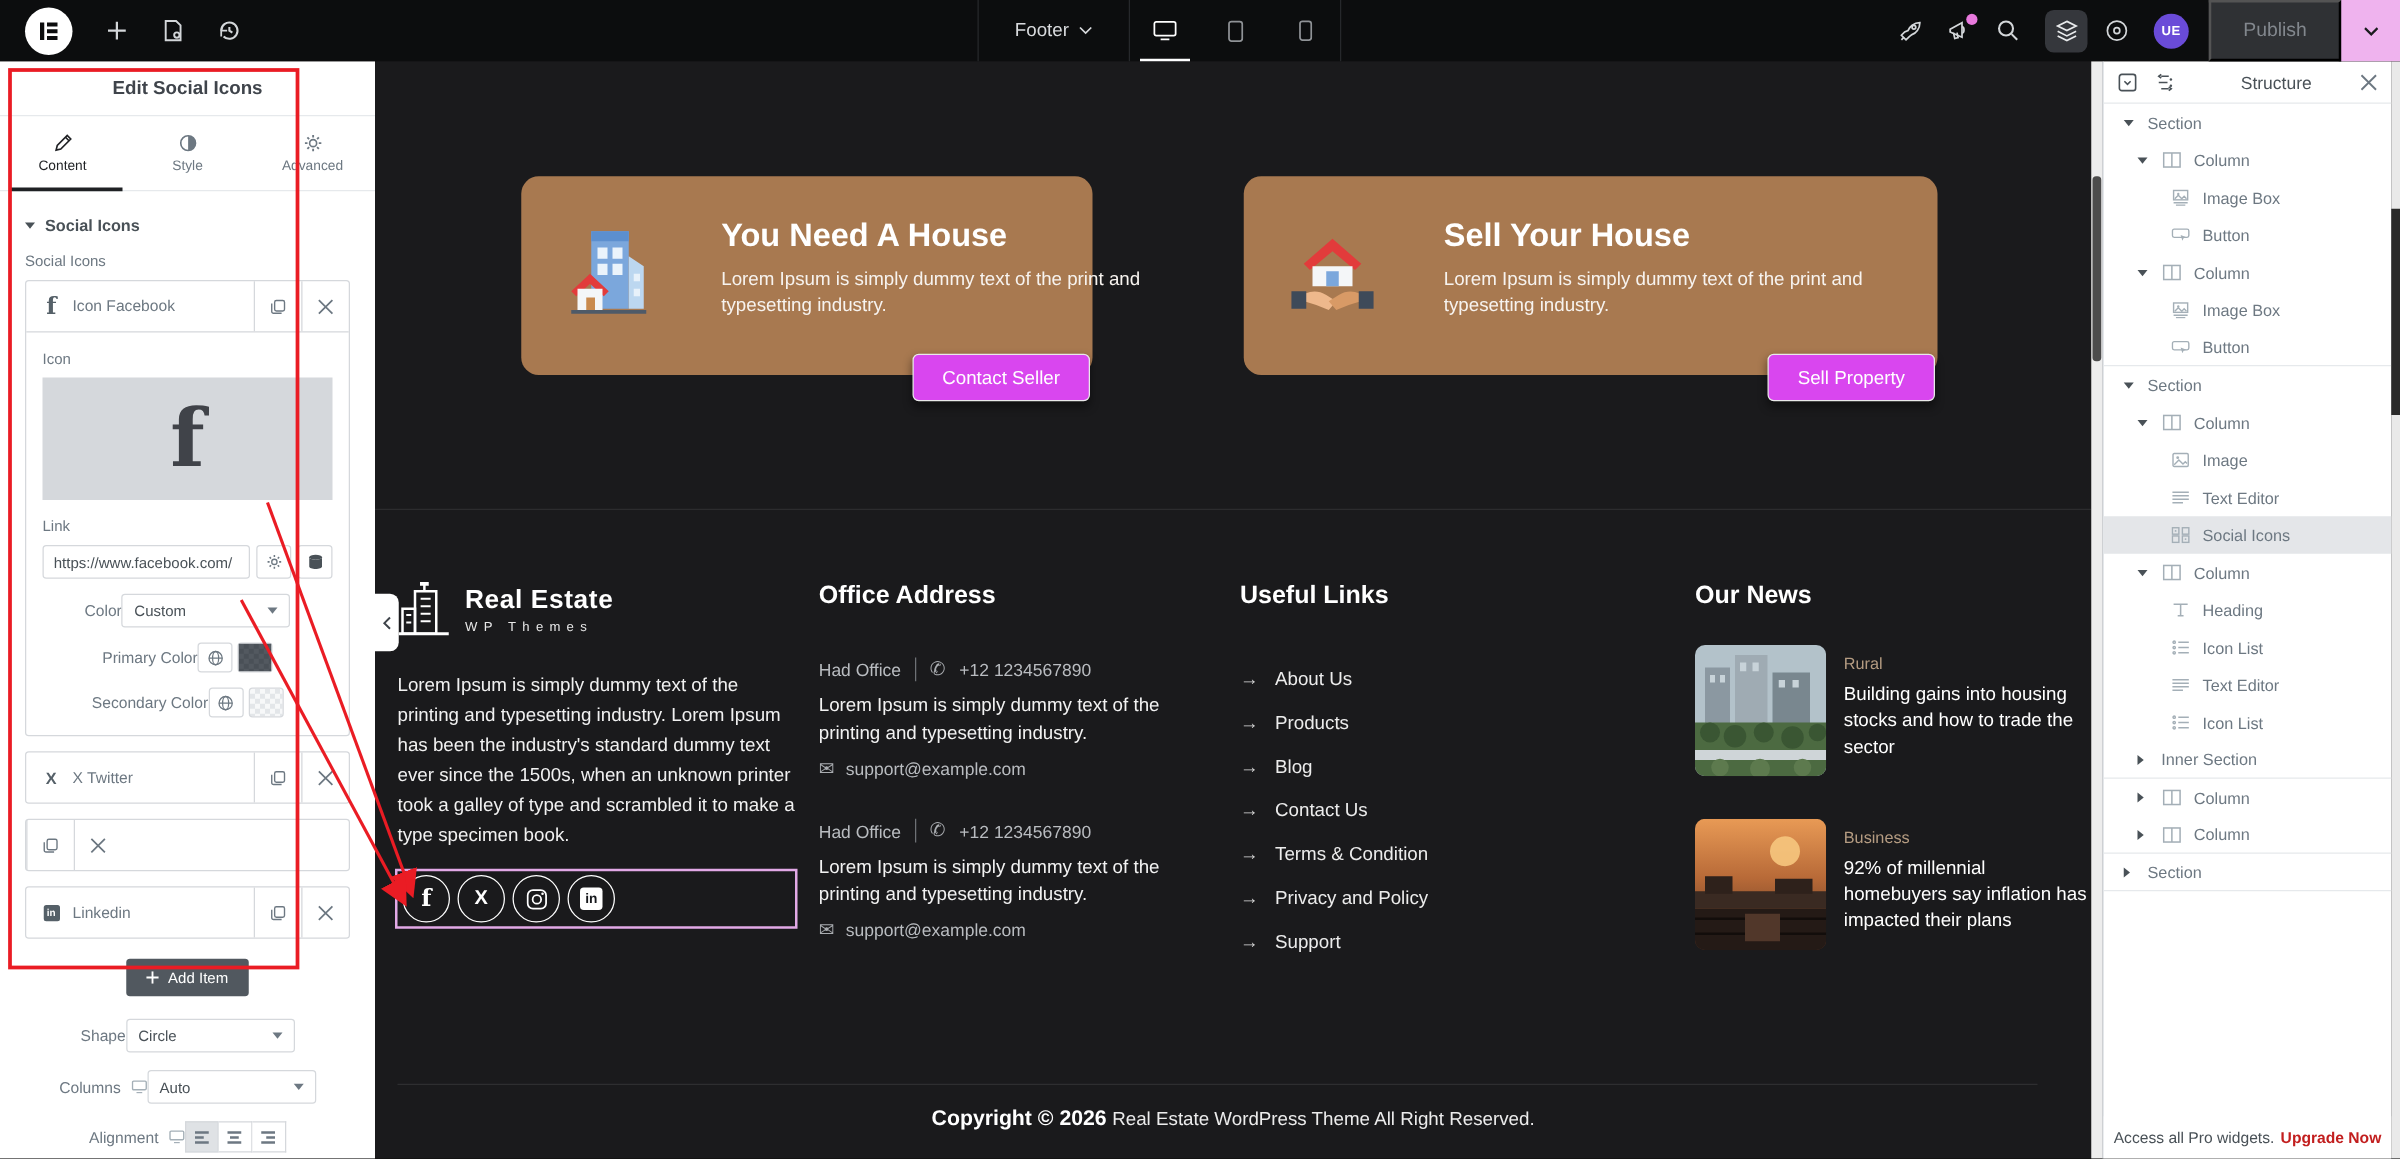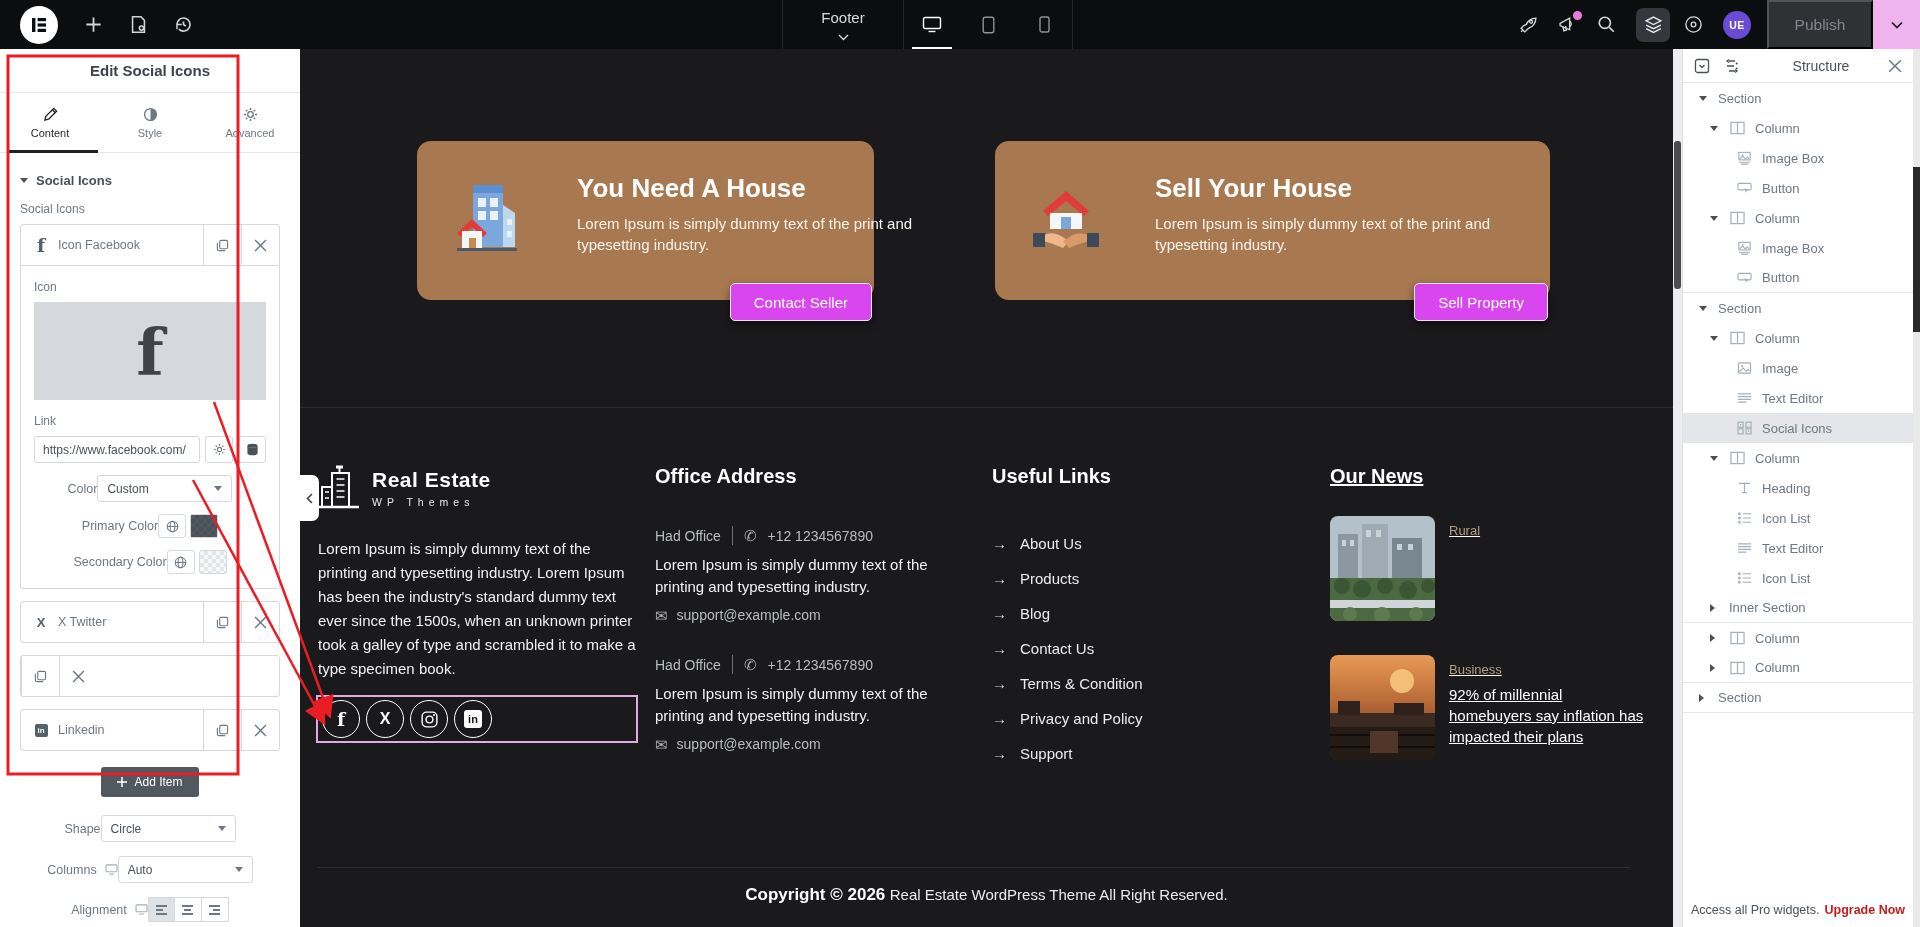--- a/index.html
+++ b/index.html
@@ -8,21 +8,21 @@
   #stage { position:relative; width:1920px; height:927px; background:#19191b; overflow:hidden; }
 
   
   .topbar { position:absolute; top:0; left:0; width:100%; height:49px; background:#0c0d0e; z-index:30; }
   .tb-left { position:absolute; left:0; top:0; height:49px; display:flex; align-items:center; gap:26px; padding-left:20px; }
   .e-logo { width:38px; height:38px; border-radius:50%; background:#ffffff; display:flex; align-items:center; justify-content:center; }
   .tb-ic { width:19px; height:19px; color:#d3d6d9; display:flex; align-items:center; justify-content:center; }
   .tb-ic svg { width:100%; height:100%; }
   .tb-center { position:absolute; left:782px; top:0; height:49px; display:flex; align-items:center; }
   .tb-sep { width:1px; height:49px; background:#26282b; }
-  .doc-switch { width:120px; display:flex; align-items:center; justify-content:center; gap:8px; color:#d8dadd; font-size:15px;flex-direction:column; }
+  .doc-switch { width:120px; display:flex; align-items:center; justify-content:center; gap:8px; color:#d8dadd; font-size:15px; }
   .dev-group { width:168px; display:flex; align-items:center; justify-content:space-around; height:100%; }
   .dev { position:relative; height:100%; display:flex; align-items:center; color:#8f9296; width:48px; justify-content:center; }
   .dev.active { color:#ffffff; }
   .dev.active::after { content:""; position:absolute; bottom:0; left:4px; right:4px; height:2px; background:#ffffff; }
   .tb-right { position:absolute; right:0; top:0; height:49px; display:flex; align-items:center; }
   .tb-right .tb-ic { margin-right:20px; position:relative; }
   .ic-box { width:34px; height:34px; background:#35373c; border-radius:7px; display:flex; align-items:center; justify-content:center; margin-right:14px; }
   .ic-box .tb-ic { margin-right:0; }
   .notif-dot { position:absolute; top:-4px; right:-5px; width:9px; height:9px; border-radius:50%; background:#e879dd; }
   .avatar { width:28px; height:28px; border-radius:50%; background:#6a4bd8; color:#fff; font-size:10.5px; font-weight:bold; display:flex; align-items:center; justify-content:center; letter-spacing:.5px; margin-right:16px; }
@@ -85,21 +85,21 @@
   .collapse-tab { position:absolute; left:0; top:426px; width:19px; height:46px; background:#ffffff; border-radius:0 7px 7px 0; display:flex; align-items:center; justify-content:center; color:#3f444b; z-index:6; }
   .promo-card { position:absolute; top:92px; height:159px; background:#a87950; border-radius:14px; }
   .card-1 { left:117px; width:457px; } .card-2 { left:695px; width:555px; }
   .card-icon { position:absolute; left:38px; top:40px; width:66px; height:80px; }
   .card-title { position:absolute; left:160px; top:32px; color:#fff; font-size:26px; font-weight:bold; }
   .card-text { position:absolute; left:160px; top:72px; width:360px; color:#f7f3ef; font-size:15px; line-height:21px; }
   .card-btn { position:absolute; right:2px; bottom:-21px; height:38px; padding:0 23px; background:#d946ef; color:#fff; font-size:15px; display:flex; align-items:center; border:1px solid #e9e9e9; border-radius:5px; box-shadow:0 4px 8px rgba(0,0,0,.45); }
   .page-divider { position:absolute; top:358px; left:0; width:100%; border-top:1px solid #2c2c2e; }
 
   .f-col { position:absolute; top:416px; color:#fff; }
-  .fc1 { left:18px; width:322px; } .fc2 { left:355px; width:300px; } .fc3 { left:692px; width:235px; } .fc4 { left:1030px; width:312px;text-decoration:underline; }
+  .fc1 { left:18px; width:322px; } .fc2 { left:355px; width:300px; } .fc3 { left:692px; width:235px; } .fc4 { left:1056px; width:312px; }
   .f-head { font-size:20px; font-weight:bold; color:#fff; }
   .brand { display:flex; align-items:center; gap:12px; }
   .brand-name { font-size:21px; font-weight:bold; letter-spacing:.5px; }
   .brand-tag { font-size:10.5px; letter-spacing:5px; color:#e9e9e9; margin-top:4px; }
   .about-text { margin-top:26px; font-size:15px; line-height:24px; color:#f1f1f1; }
   .social-box { margin-top:14px; margin-left:-2px; width:322px; border:2px solid #e2a9e6; padding:3px 4px; display:flex; gap:6px; }
   .soc-circle { width:38px; height:38px; border-radius:50%; border:1.5px solid #fff; display:flex; align-items:center; justify-content:center; color:#fff; }
   .soc-f { font-family:"DejaVu Serif", serif; font-weight:bold; font-size:19px; }
   .soc-x { font-weight:bold; font-size:16px; }
   .li-badge { width:18px; height:18px; background:#fff; border-radius:3px; color:#16181c; font-size:11px; font-weight:bold; display:flex; align-items:center; justify-content:center; }
@@ -688,20 +688,21 @@
               <rect x="0" y="84" width="105" height="8" fill="#cfd5d8"></rect>
               <g fill="#5d7a4e">
                   <circle cx="20" cy="98" r="7"></circle>
                   <circle cx="52" cy="99" r="8"></circle>
                   <circle cx="86" cy="98" r="7"></circle>
                 </g>
             </svg>
           </span>
           <span>
             <div class="news-cat">Rural</div>
+            <div class="news-title">Building gains into housing stocks and how to trade the sector</div>
           </span>
         </div>
         <div class="news-item second">
           <span class="news-img">
             <svg viewBox="0 0 105 105">
               <defs>
                   <linearGradient id="sun" x1="0" y1="0" x2="0" y2="1">
                 <stop offset="0" stop-color="#e89a55"></stop>
                     <stop offset=".45" stop-color="#b86a38"></stop>
                     <stop offset="1" stop-color="#55301f"></stop>

